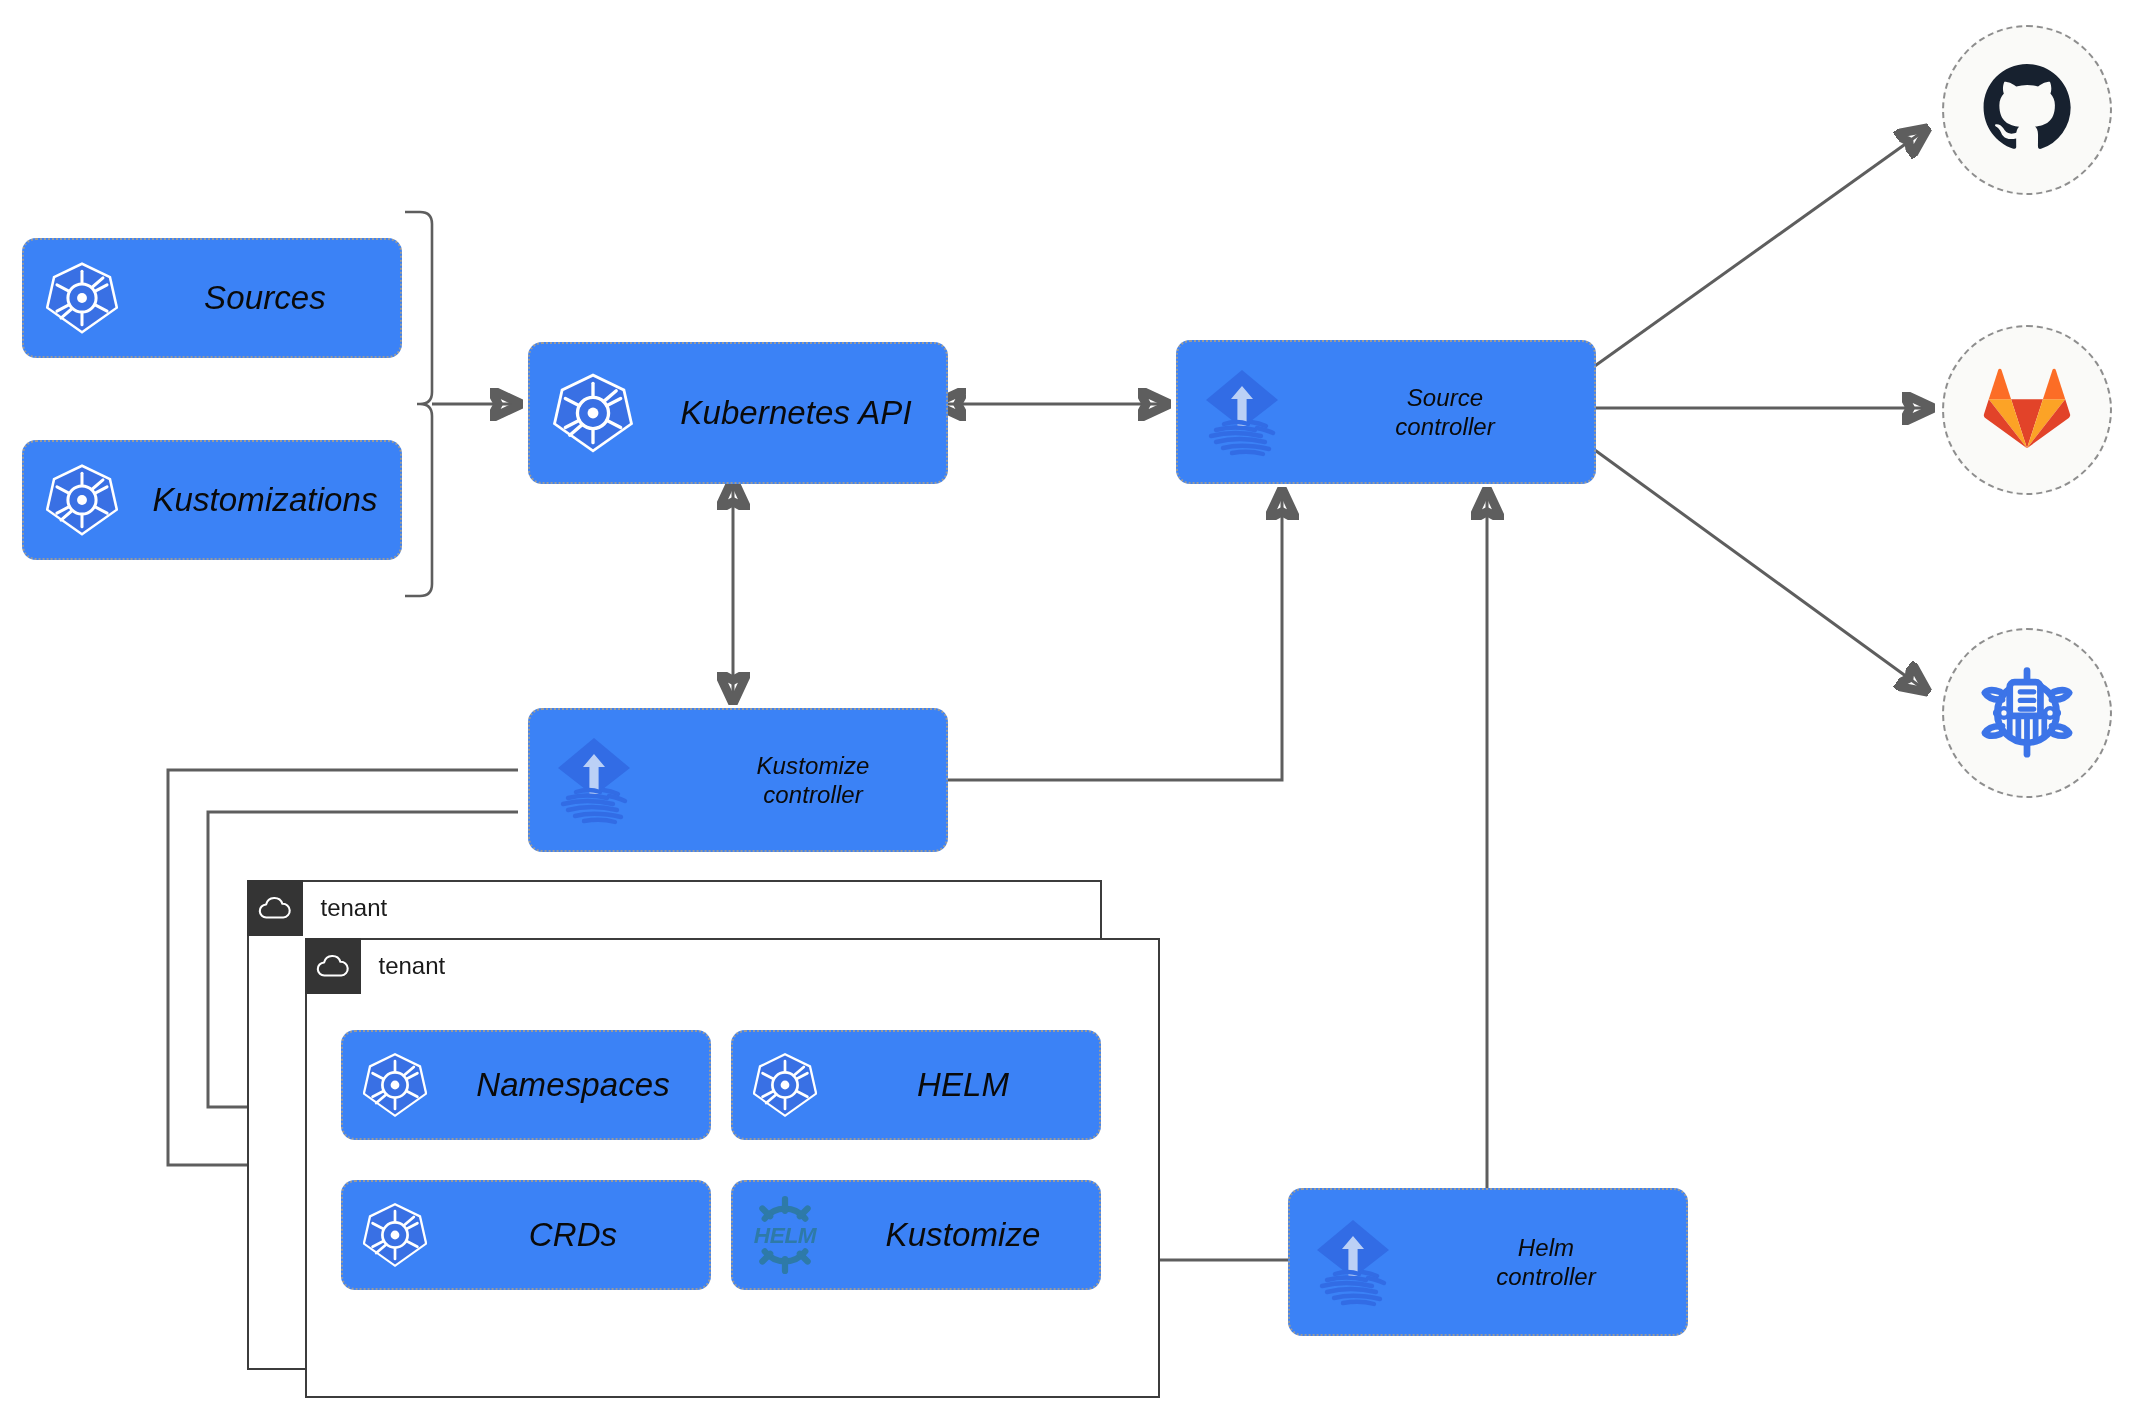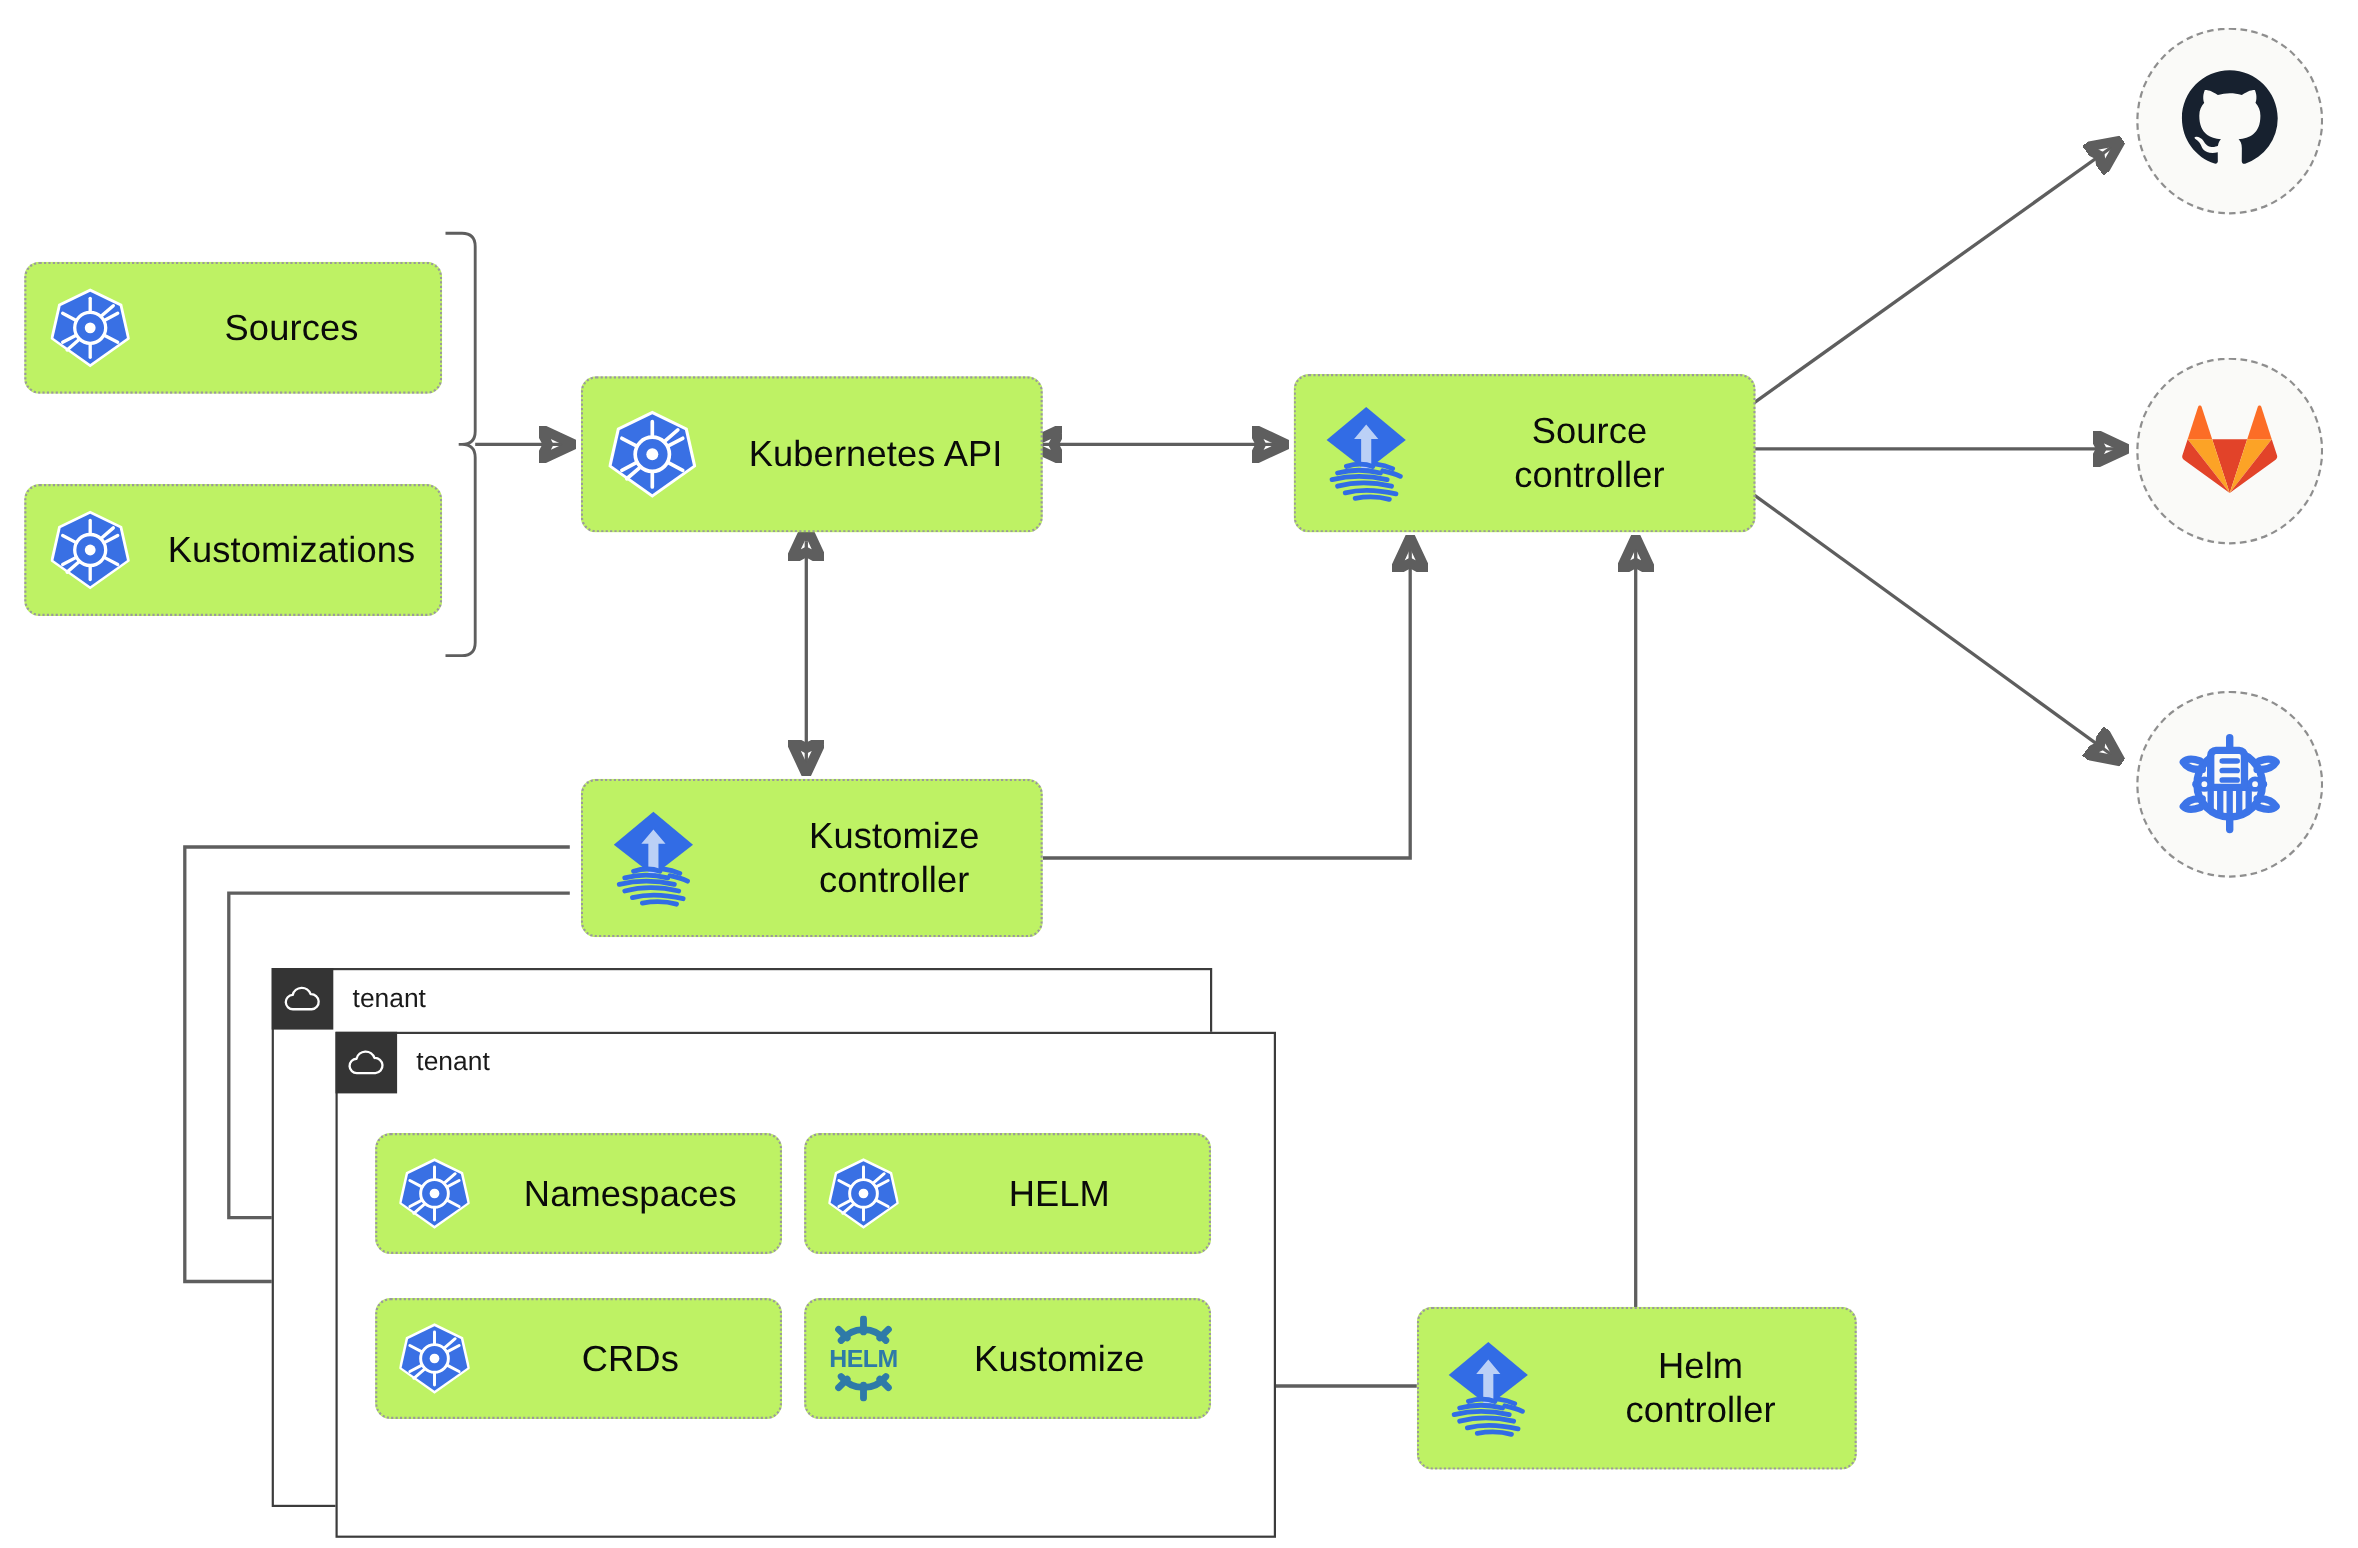--- a/index.html
+++ b/index.html
@@ -16,43 +16,44 @@
     width: 2144px;
     height: 1407px;
     background: #ffffff;
     overflow: hidden;
   }
 
   
   .node {
     position: absolute;
     box-sizing: border-box;
-    background: #bef264;
+    background: #3b82f6;
     border: 2px dotted #9a9a9a;
     border-radius: 14px;
     display: flex;
     align-items: center;
     z-index: 4;
+    font-style: italic;
   }
   .node .ico {
     flex: 0 0 auto;
     display: flex;
     align-items: center;
     justify-content: center;
   }
   .node .lbl {
     flex: 1 1 auto;
     text-align: center;
     color: #0a0a0a;
     font-size: 33px;
     line-height: 1.22;
     letter-spacing: .1px;
     padding-right: 10px;
   }
-  .node.two-line .lbl { font-size: 33px; }
+  .node.two-line .lbl { font-size: 24px; }
 
   
   .tenant {
     position: absolute;
     box-sizing: border-box;
     background: #ffffff;
     border: 2.5px solid #3c3c3c;
     z-index: 3;
   }
   .tenant .tenant-bar {

